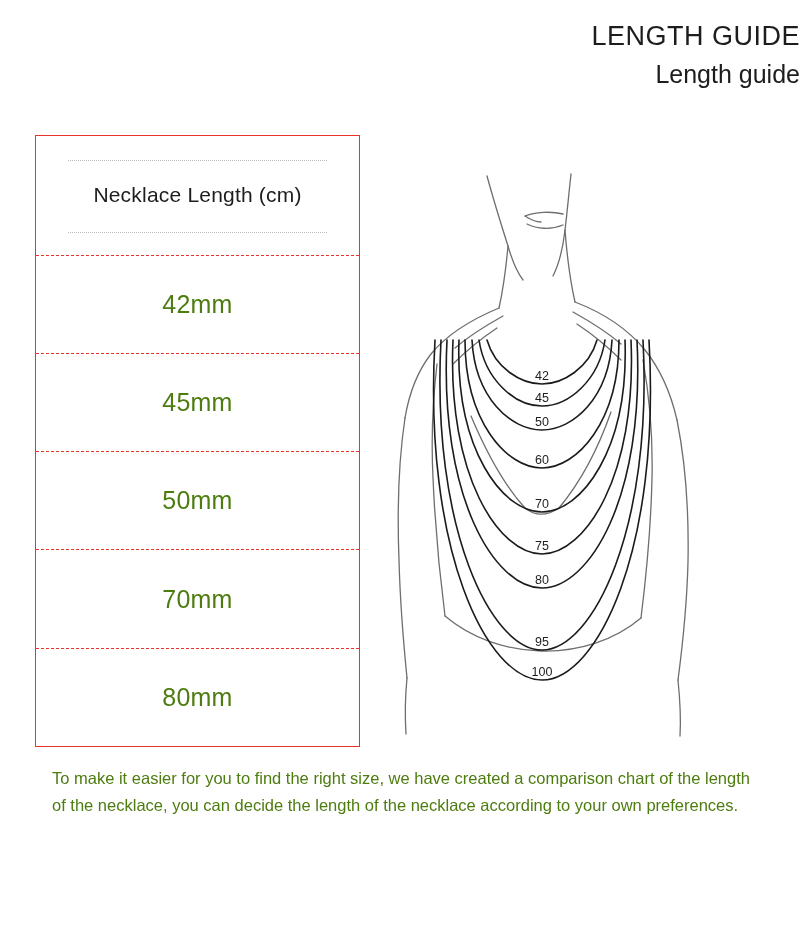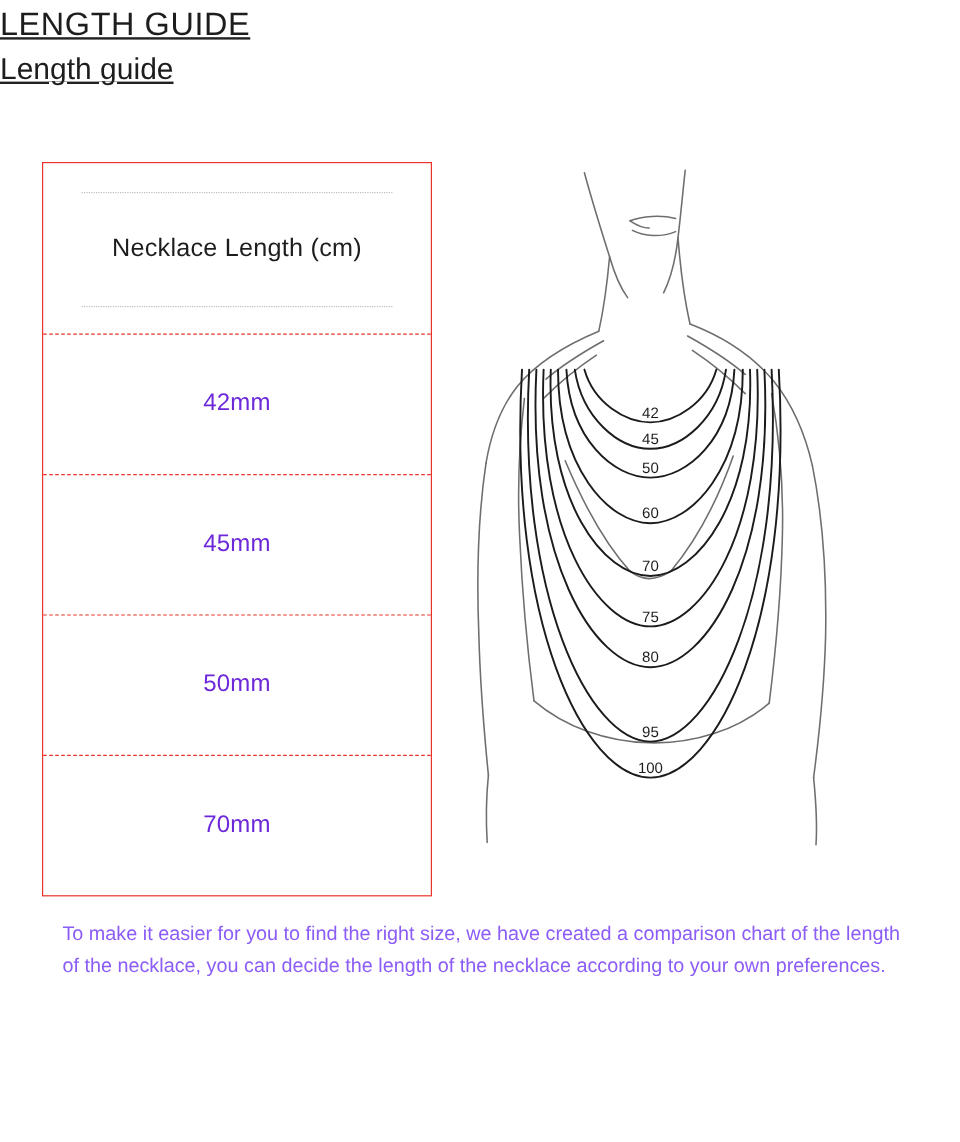--- a/index.html
+++ b/index.html
@@ -11,23 +11,22 @@
     width: 800px;
     height: 952px;
     position: relative;
     font-family: "Liberation Sans", sans-serif;
     color: #222;
     overflow: hidden;
   }
 
   
   #title-block {
-    text-align: left;
-    padding-top: 2px;
-    text-decoration: underline;
+    text-align: right;
+    padding-top: 18px;
   }
   #main-title {
     font-size: 27px;
     letter-spacing: 0.5px;
     color: #1d1d1d;
     font-weight: 400;
     line-height: 1.35;
   }
   #sub-title {
     font-size: 25px;
@@ -77,54 +76,54 @@
   .t-row.last::after {
     content: "";
     position: absolute;
     left: 32px;
     right: 32px;
     bottom: 18px;
     border-top: 1px dotted #bdbdbd;
   }
   .t-row.last { flex: 1.1 1 0; }
   .cell-text {
-    font-size: 20px;
-    color: #6d28d9;
+    font-size: 25px;
+    color: #4d7c0f;
     letter-spacing: 0.2px;
   }
   .t-row.header .cell-text {
     font-size: 21px;
     color: #1d1d1d;
   }
 
   
   #illustration {
     position: absolute;
     left: 375px;
-    top: 136px;
+    top: 168px;
     width: 400px;
     height: 580px;
     text-decoration: underline;
   }
   #illustration svg { display: block; }
   .len-label {
     font-family: "Liberation Sans", sans-serif;
     font-size: 12.5px;
     fill: #1d1d1d;
   }
 
   
   #footer-note {
     position: absolute;
     left: 52px;
     top: 765px;
     width: 700px;
     font-size: 16.5px;
     line-height: 1.62;
-    color: #8b5cf6;
+    color: #4d7c0f;
   }
 </style>
 </head>
 <body>
 
 <div id="title-block">
   <div id="main-title">LENGTH GUIDE</div>
   <div id="sub-title">Length guide</div>
 </div>
 
@@ -138,20 +137,23 @@
     <span class="cell-text">42mm</span>
   </div>
   <div class="t-row">
     <span class="cell-text">45mm</span>
   </div>
   <div class="t-row">
     <span class="cell-text">50mm</span>
   </div>
   <div class="t-row">
     <span class="cell-text">70mm</span>
+  </div>
+  <div class="t-row">
+    <span class="cell-text">80mm</span>
   </div>
 
 </div>
 
 <div id="illustration">
   <svg width="400" height="580" viewBox="0 0 400 580" xmlns="http://www.w3.org/2000/svg">
     <g fill="none" stroke="#6e6e6e" stroke-width="1.3" stroke-linecap="round" stroke-linejoin="round">
 
       <path d="M112 8 C 118 30 126 56 133 78 C 137 92 142 104 148 112"></path>
       <path d="M196 6 C 194 24 192 46 190 62 C 188 80 184 96 178 108"></path>

